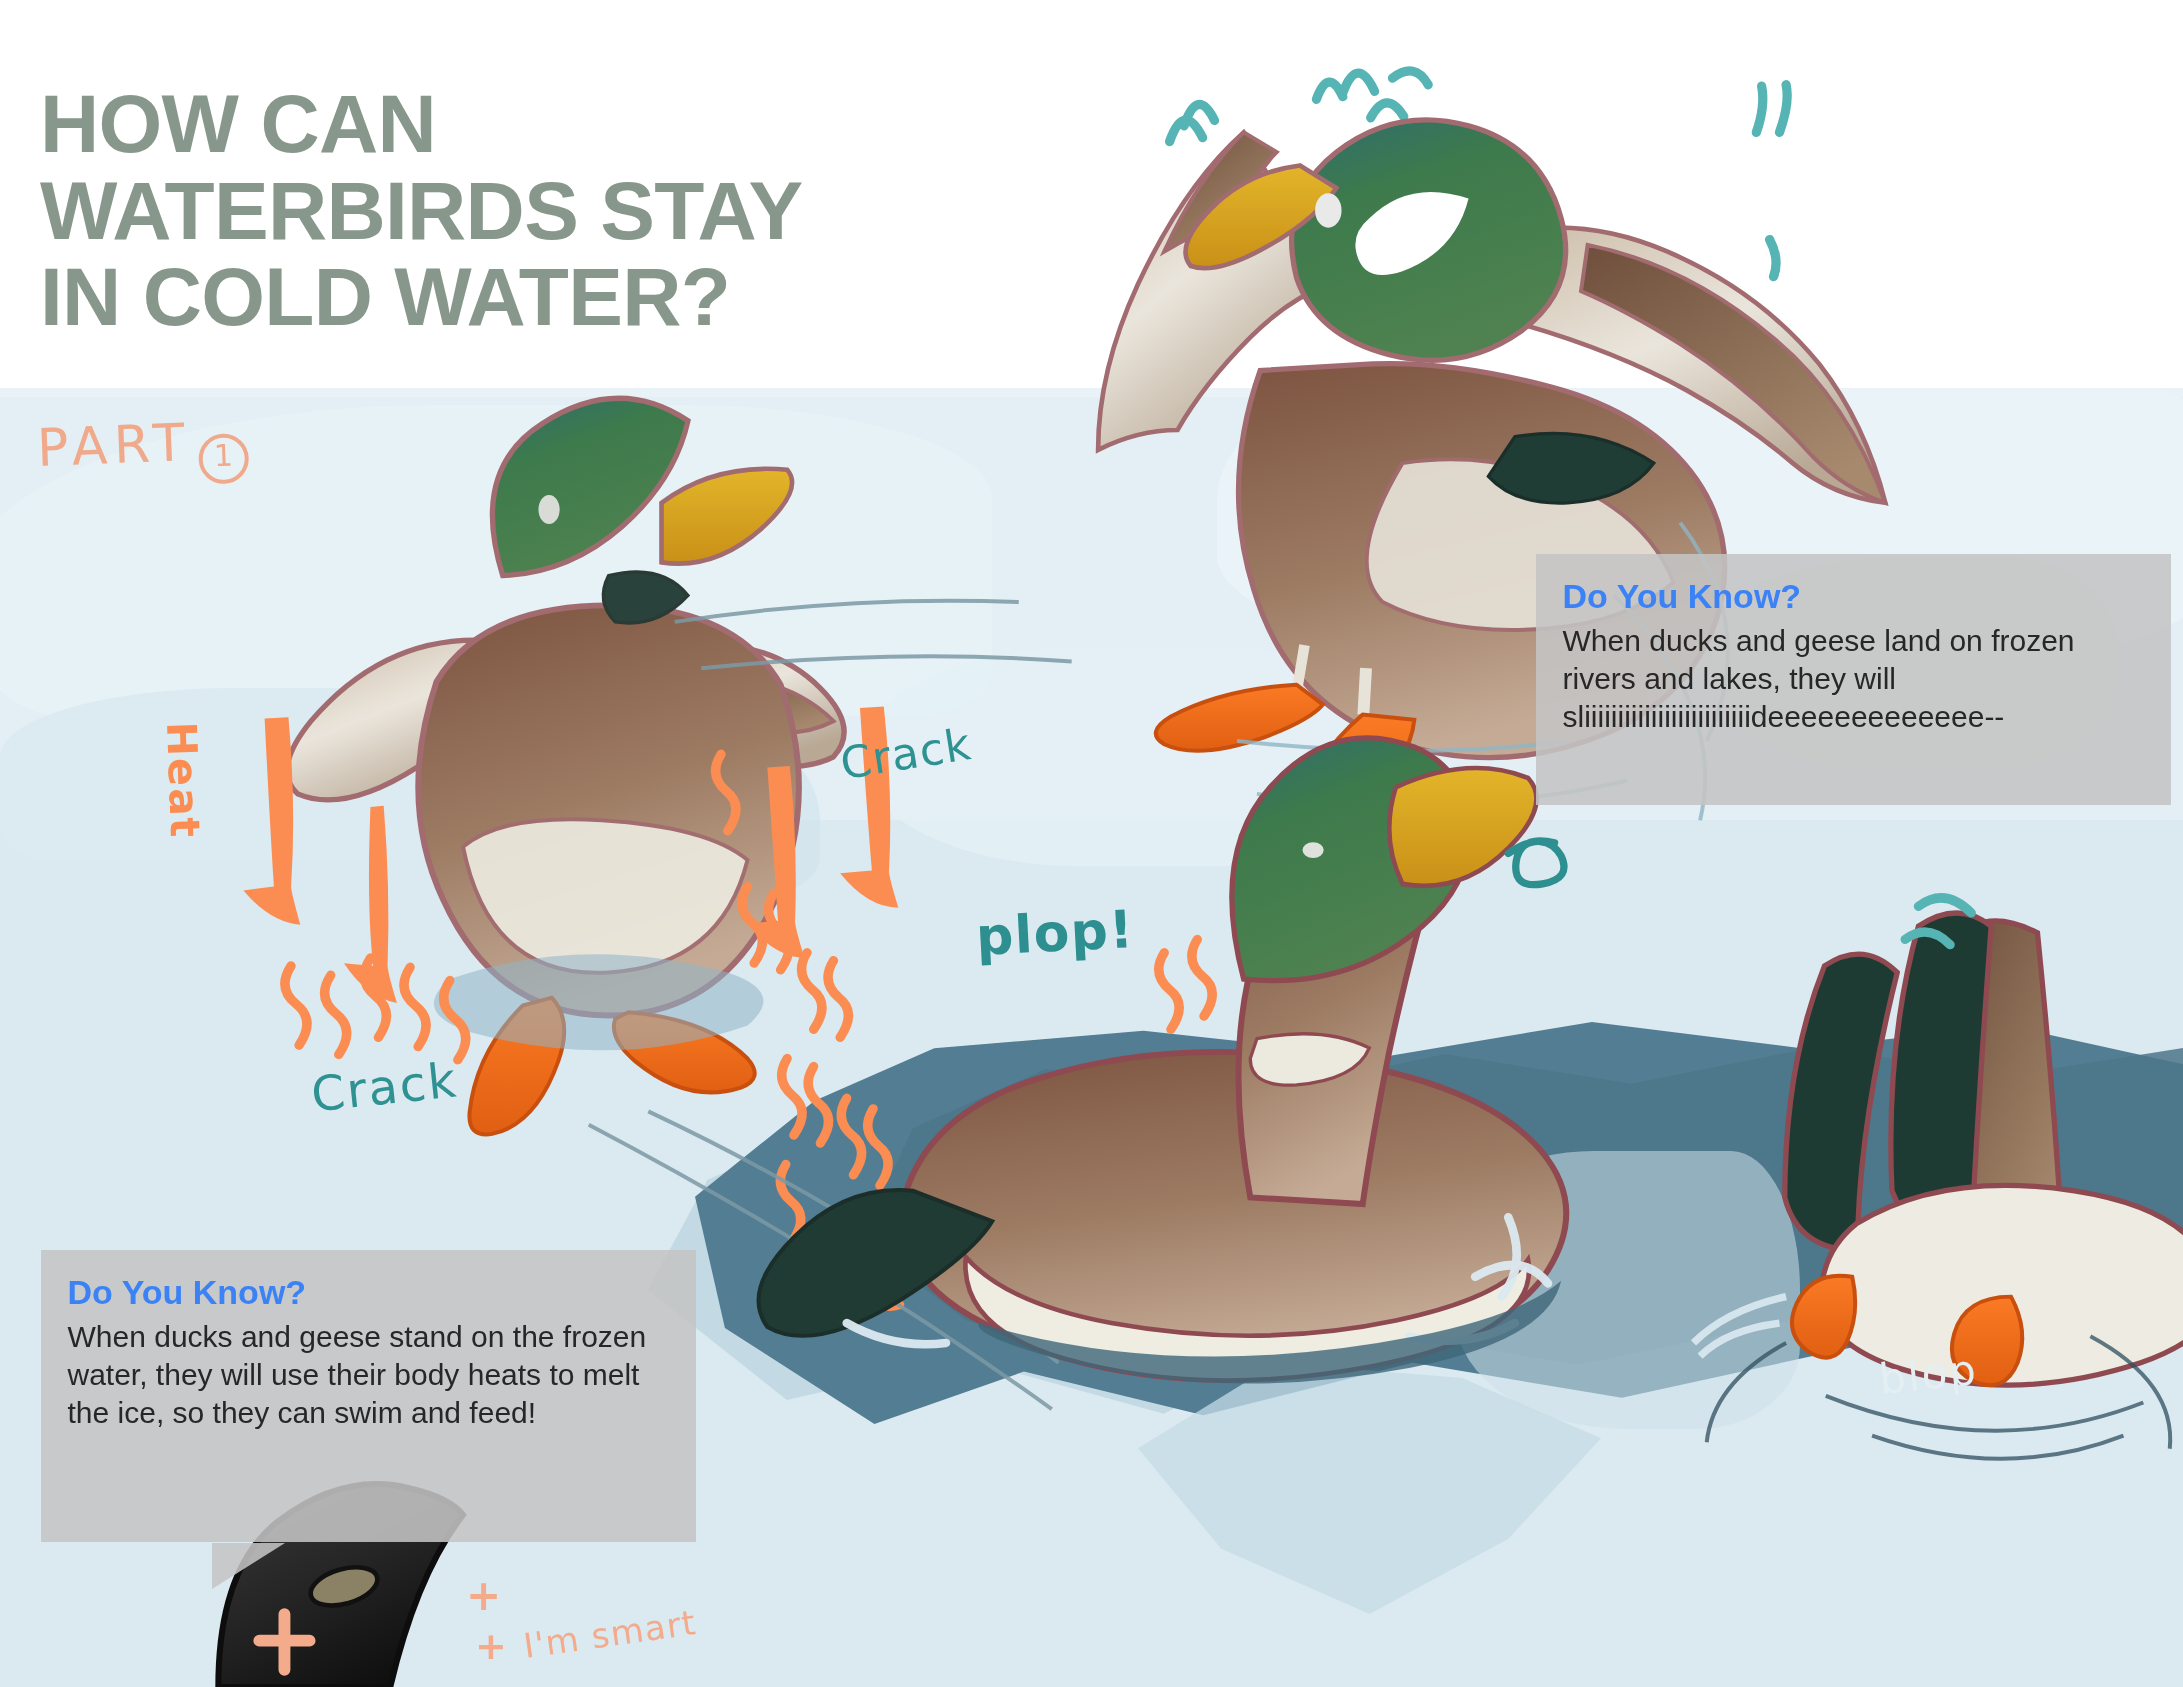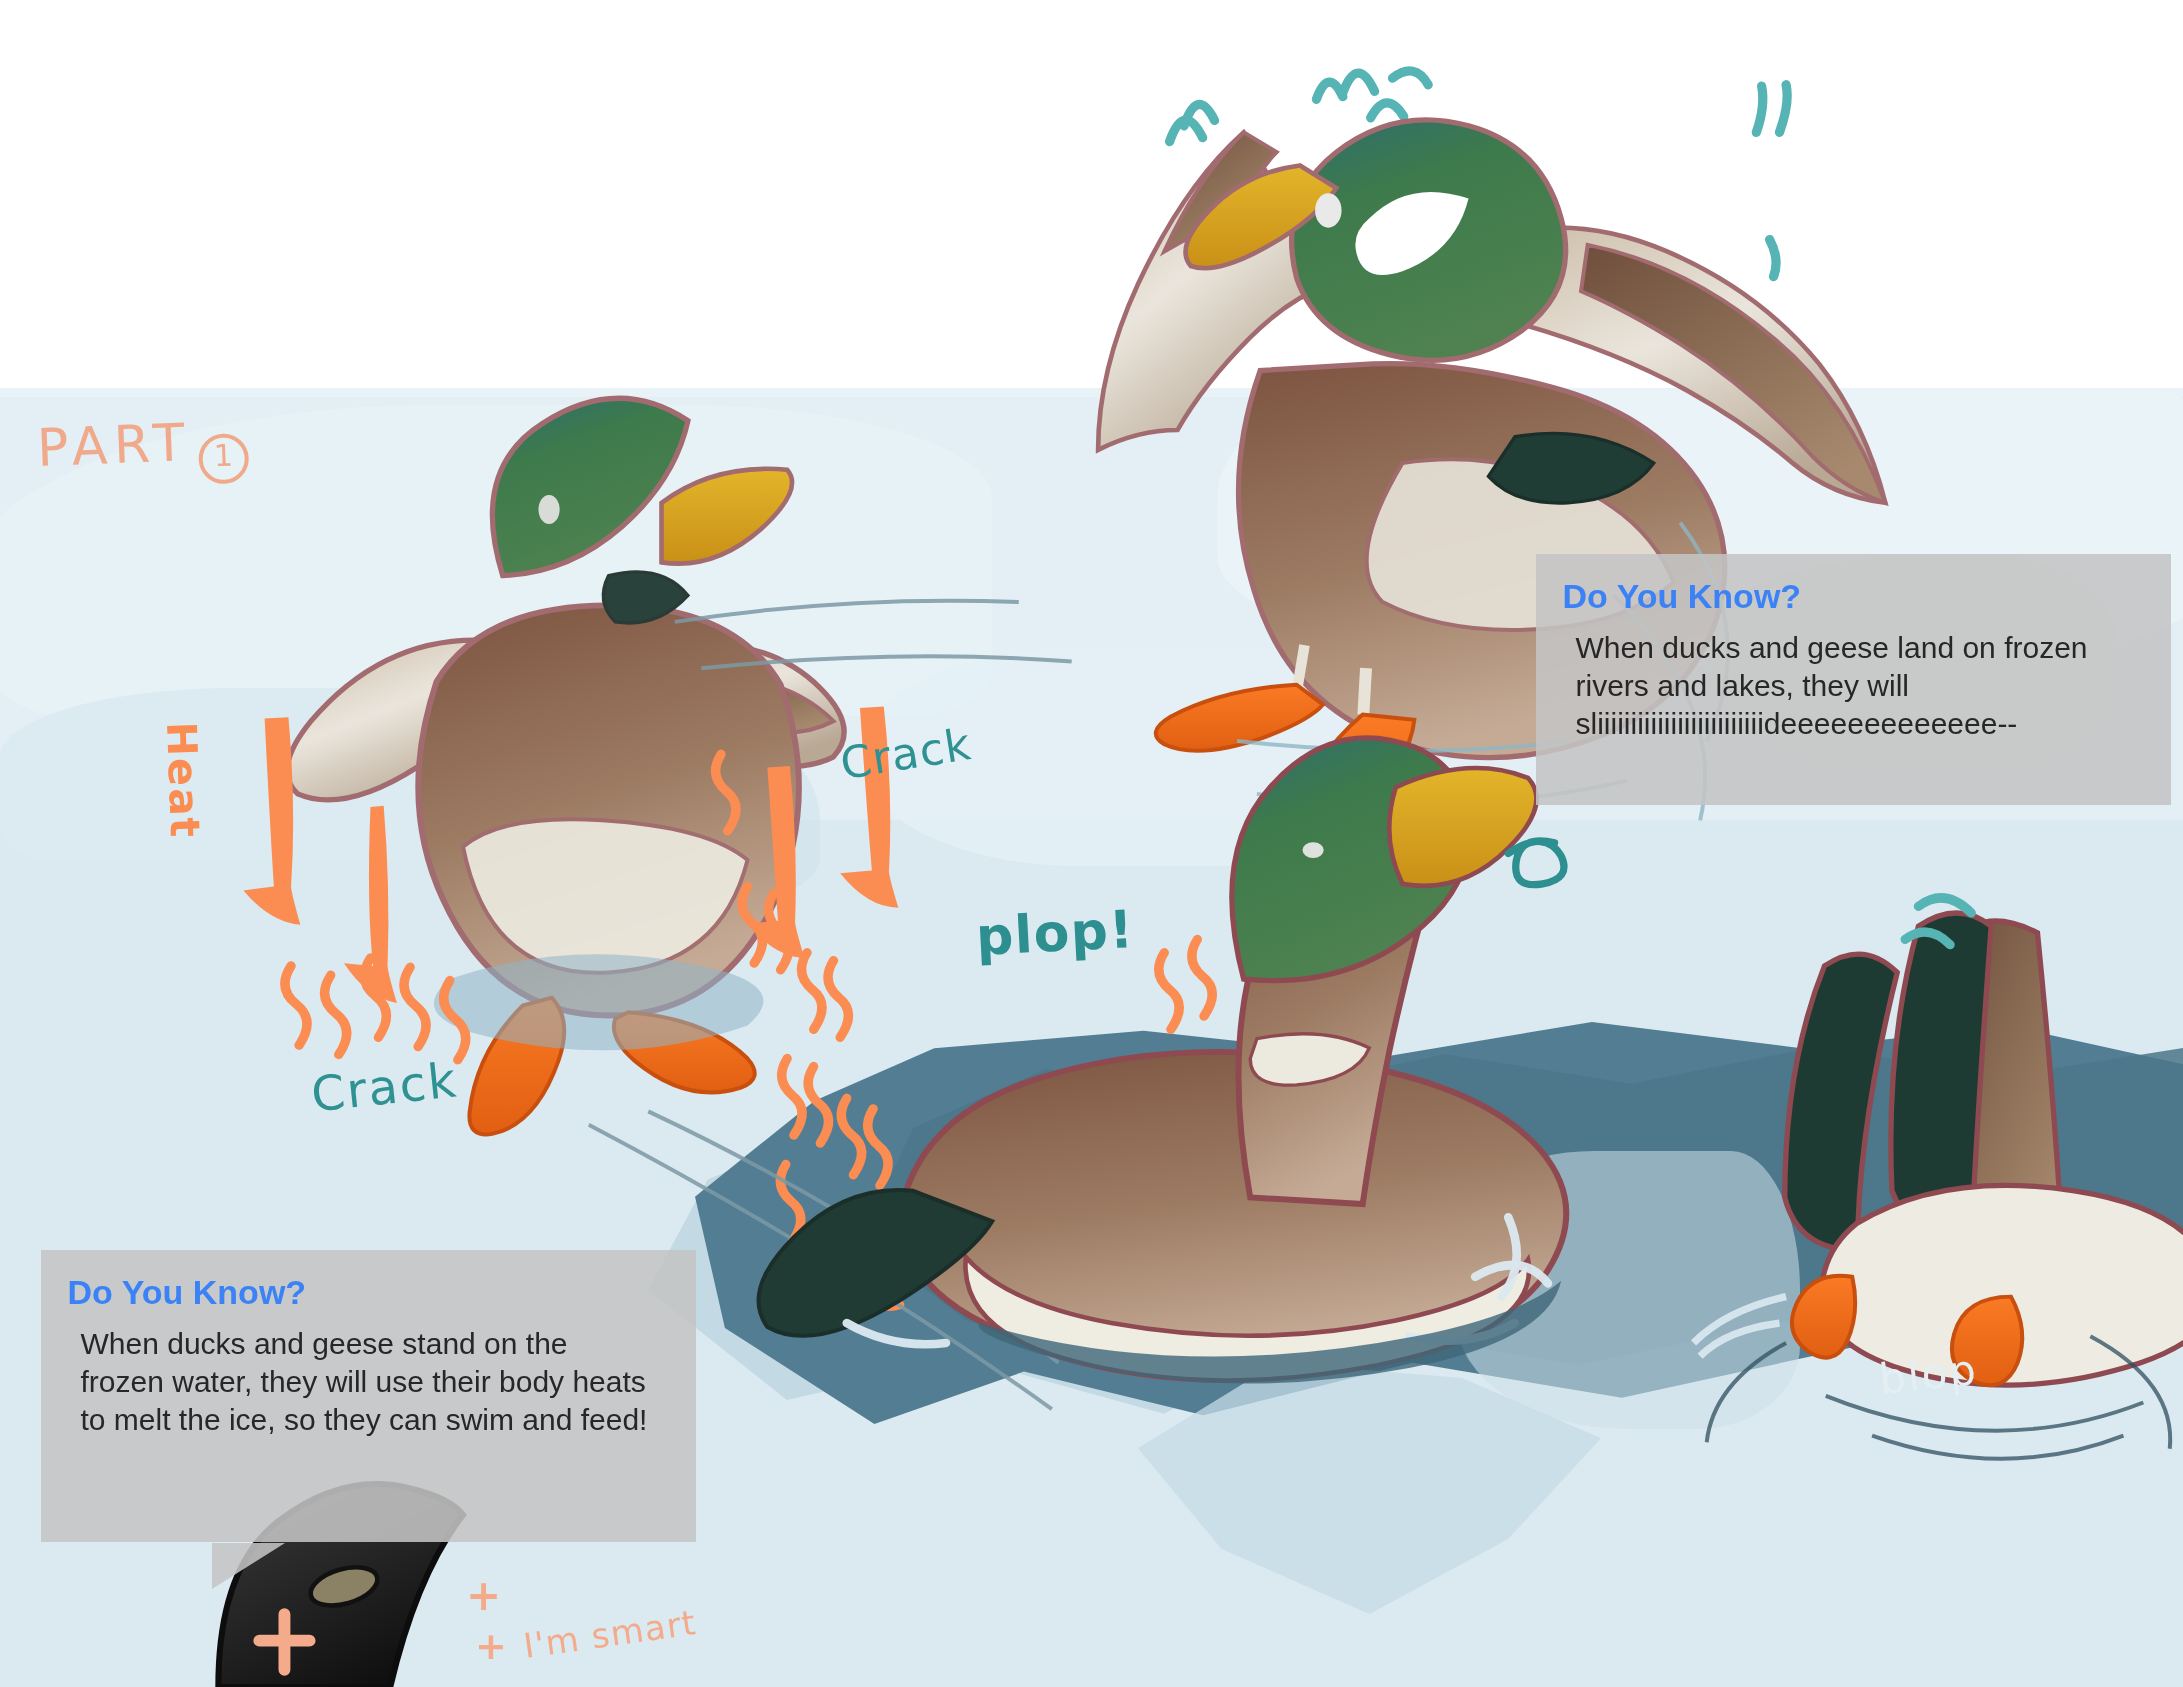--- a/index.html
+++ b/index.html
@@ -61,21 +61,21 @@
       font-family:"DejaVu Sans",sans-serif;font-weight:400;letter-spacing:6.6px;
       transform:rotate(-2.2deg);transform-origin:left top;}
   .part-label .circ{display:inline-block;border:4px solid #f0a98a;border-radius:50%;
       width:42px;height:42px;line-height:36px;text-align:center;font-size:30px;
       letter-spacing:0;vertical-align:-6.6px;margin-left:6.6px;}
 
   
   .info-box{position:absolute;background:rgba(196,196,196,.88);padding:22.5px 26.5px 26.5px 26.5px;
       box-sizing:border-box;}
   .info-box h3{margin:0 0 6.6px 0;font-size:34px;font-weight:700;color:#3b82f6;}
-  .info-box p{margin:13px;font-size:30px;line-height:1.27;color:#272727;
+  .info-box p{margin:0;font-size:30px;line-height:1.27;color:#272727;
       word-break:break-word;overflow-wrap:anywhere;}
   #box-land{left:1536px;top:554px;width:635px;height:251px;}
   #box-stand{left:41px;top:1250px;width:655px;height:292px;}
 
   
   .box-tail{position:absolute;left:212px;top:1543px;width:0;height:0;
       border-left:73px solid rgba(196,196,196,.88);
       border-bottom:46px solid transparent;}
 
   
@@ -362,20 +362,25 @@
     </g>
 
     <g>
       <path d="M700 2290 q-70 90 -110 260 l-260 0 q0 -180 90 -250
                q100 -76 200 -50 q60 14 80 40 z" fill="url(#gBlack)" stroke="#0d0d0d" stroke-width="9"></path>
       <ellipse cx="520" cy="2398" rx="52" ry="26" transform="rotate(-16 520 2398)" fill="#8b8265" stroke="#111" stroke-width="7"></ellipse>
       <path d="M430 2440 l0 84 M392 2480 l76 0" stroke="#f3ab8b" stroke-width="18" stroke-linecap="round" fill="none"></path>
     </g>
   </svg>
 
+  <h1 class="title">
+    <span>HOW CAN</span>
+    <span>WATERBIRDS STAY</span>
+    <span>IN COLD WATER?</span>
+  </h1>
 
   <div class="part-label">
     <span>PART</span><span class="circ">1</span>
   </div>
 
   <div class="info-box" id="box-land">
     <h3>Do You Know?</h3>
     <p>When ducks and geese land on frozen rivers and lakes, they will sliiiiiiiiiiiiiiiiiiiiiiiiideeeeeeeeeeeee--</p>
   </div>
 

